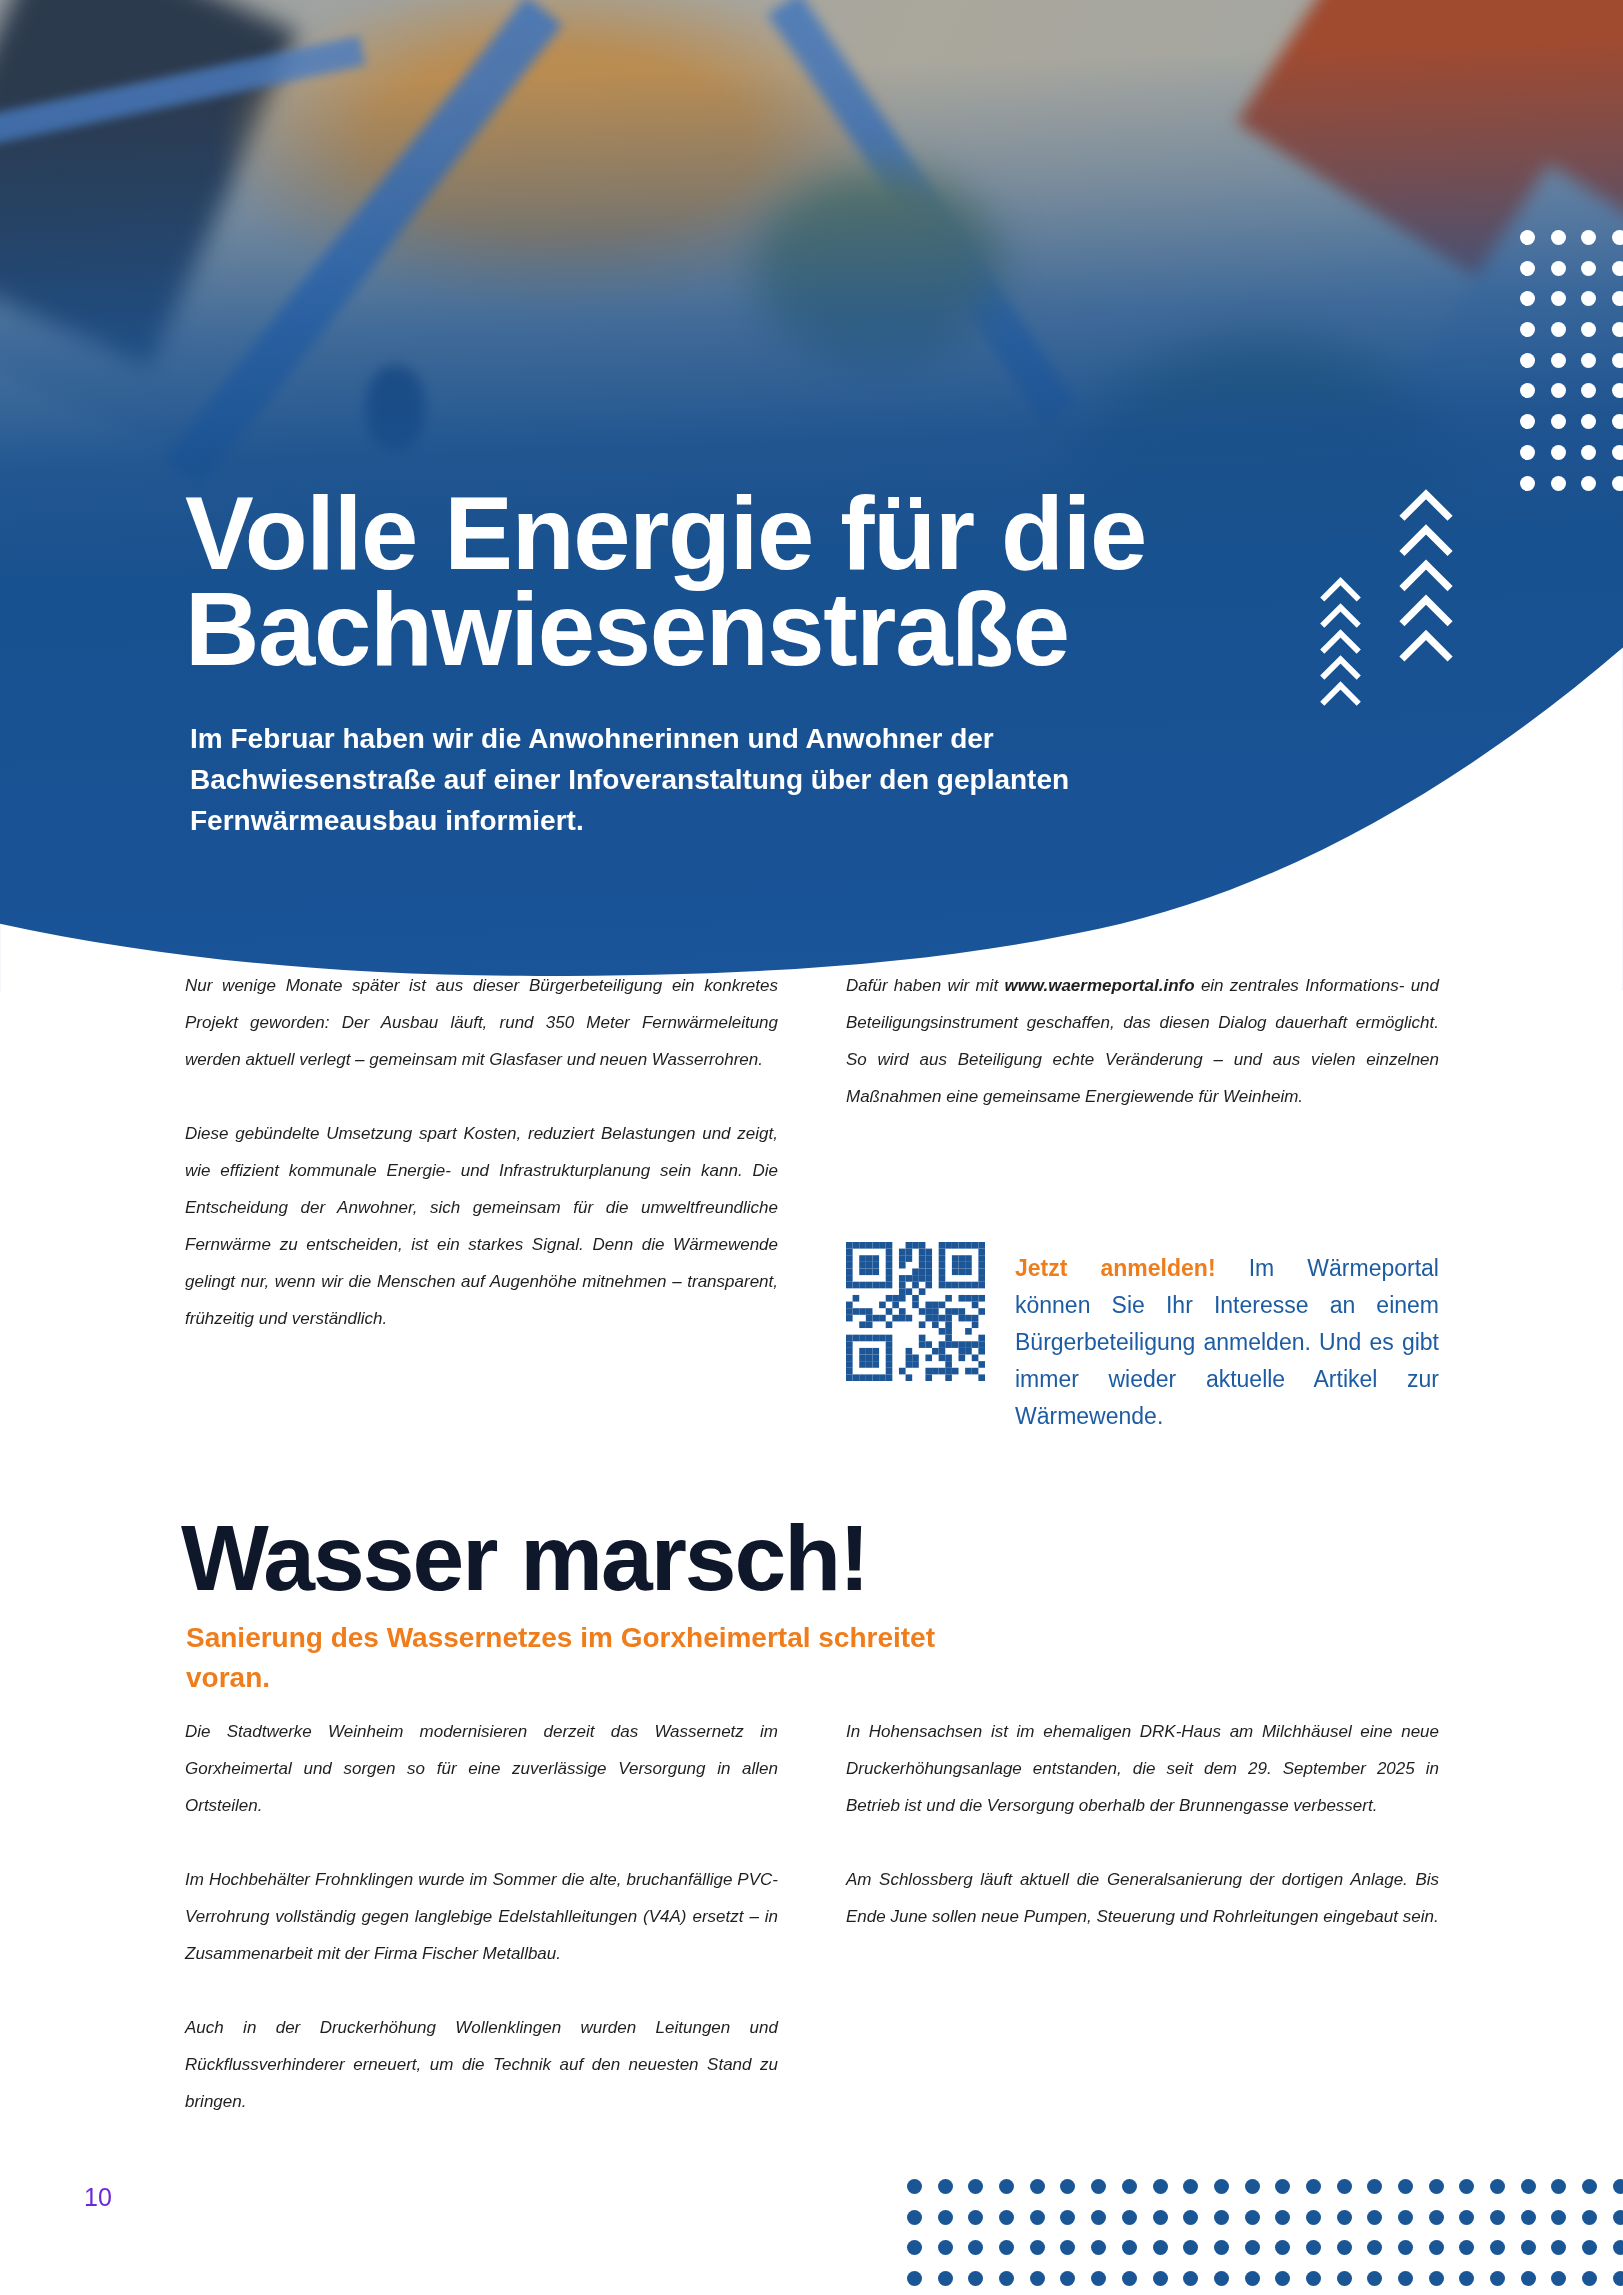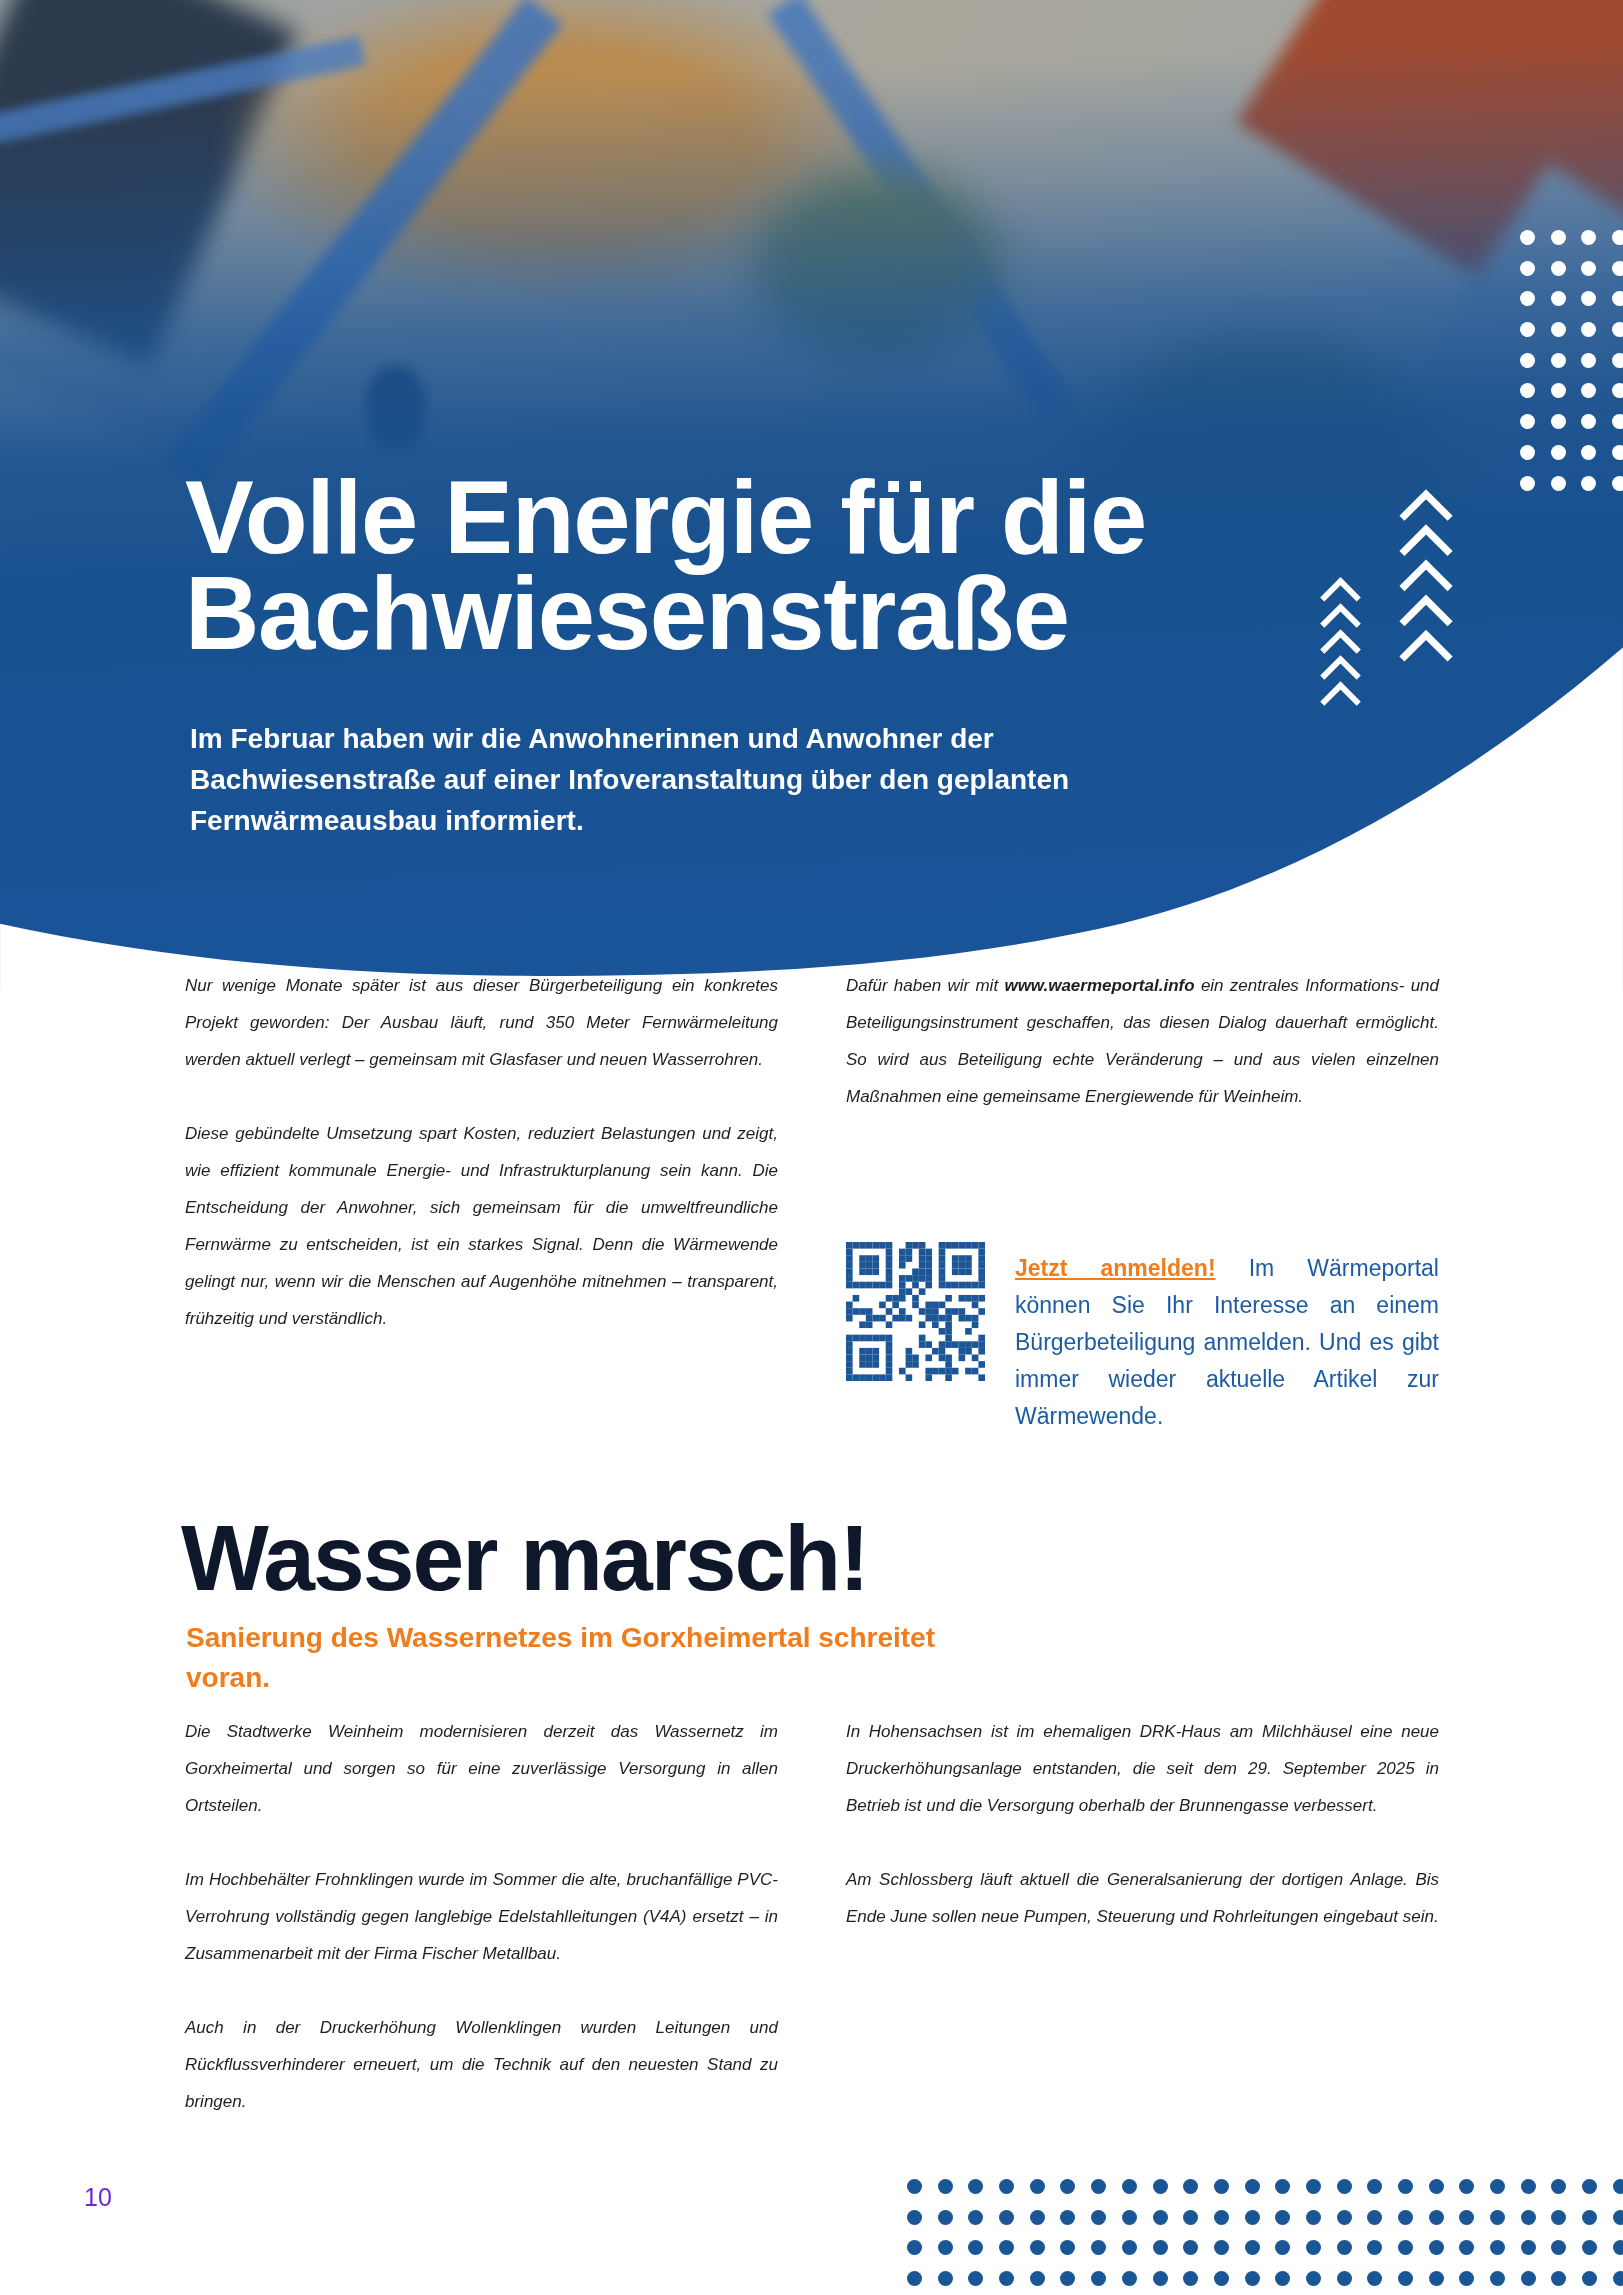--- a/index.html
+++ b/index.html
@@ -20,21 +20,21 @@
   .ph-roof{left:1296px;top:-79px;width:497px;height:366px;background:#a04a30;transform:rotate(33deg);filter:blur(7.9px);}
   .ph-roof2{left:1427px;top:236px;width:366px;height:340px;background:#8d9aa8;transform:rotate(33deg);filter:blur(9.2px);}
   .ph-trees{left:1060px;top:340px;width:406px;height:366px;background:#51683f;border-radius:50%;filter:blur(25px);}
   .ph-trees2{left:753px;top:170px;width:249px;height:196px;background:#6a7a55;border-radius:50%;filter:blur(22px);}
   .ph-people{left:366px;top:366px;width:59px;height:85px;background:#23324d;border-radius:45%;filter:blur(6.5px);}
   .overlay{position:absolute;inset:0;background:linear-gradient(178deg,
       rgba(26,84,150,0) 9%,rgba(26,84,150,0.32) 21%,rgba(26,84,150,0.72) 33%,
       rgba(24,80,143,0.94) 45%,#18518f 56%,#1a549a 100%);}
   .wave{position:absolute;left:0;top:0;}
   .hero-title{
-    position:absolute;left:185px;top:470px;margin:0;color:#ffffff;
+    position:absolute;left:185px;top:486px;margin:0;color:#ffffff;
     font-size:103px;line-height:96px;font-weight:bold;letter-spacing:-1.3px;
   }
   .hero-intro{
     position:absolute;left:190px;top:718px;width:910px;margin:0;color:#ffffff;
     font-size:28px;line-height:41px;font-weight:bold;
   }
   
   .dots{position:absolute;display:grid;}
   .dots span{border-radius:50%;display:block;}
   
@@ -380,21 +380,21 @@
         <rect x="190" y="190" width="10" height="10" fill="#1d5696"></rect>
         <rect x="200" y="80" width="10" height="10" fill="#1d5696"></rect>
         <rect x="200" y="100" width="10" height="10" fill="#1d5696"></rect>
         <rect x="200" y="140" width="10" height="10" fill="#1d5696"></rect>
         <rect x="200" y="150" width="10" height="10" fill="#1d5696"></rect>
         <rect x="200" y="160" width="10" height="10" fill="#1d5696"></rect>
         <rect x="200" y="180" width="10" height="10" fill="#1d5696"></rect>
         <rect x="200" y="200" width="10" height="10" fill="#1d5696"></rect>
       </svg>
     <div class="qr-note">
-      <span class="bold" id="qr-highlight" style="color: rgb(239, 125, 27); text-decoration: underline;">Jetzt anmelden!</span><span id="qr-text" style="color: rgb(29, 92, 163);"> Im Wärmeportal können Sie Ihr Interesse an einem Bürgerbeteiligung anmelden. Und es gibt immer wieder aktuelle Artikel zur Wärmewende.</span>
+      <span class="bold" id="qr-highlight" style="color: rgb(239, 125, 27);">Jetzt anmelden!</span><span id="qr-text" style="color: rgb(29, 92, 163);"> Im Wärmeportal können Sie Ihr Interesse an einem Bürgerbeteiligung anmelden. Und es gibt immer wieder aktuelle Artikel zur Wärmewende.</span>
     </div>
   </div>
 
   <h2 class="h2" id="h2-wasser" style="color: #0f172a;">Wasser marsch!</h2>
   <p class="sub2" id="sub2" style="color: rgb(239, 125, 27);">Sanierung des Wassernetzes im Gorxheimertal schreitet voran.</p>
 
   <div class="col sec2-left">
     <p>Die Stadtwerke Weinheim modernisieren derzeit das Wassernetz im Gorxheimertal und sorgen so für eine zuverlässige Versorgung in allen Ortsteilen.</p>
     <p>Im Hochbehälter Frohnklingen wurde im Sommer die alte, bruchanfällige PVC-Verrohrung vollständig gegen langlebige Edelstahlleitungen (V4A) ersetzt – in Zusammenarbeit mit der Firma Fischer Metallbau.</p>
     <p>Auch in der Druckerhöhung Wollenklingen wurden Leitungen und Rückflussverhinderer erneuert, um die Technik auf den neuesten Stand zu bringen.</p>

